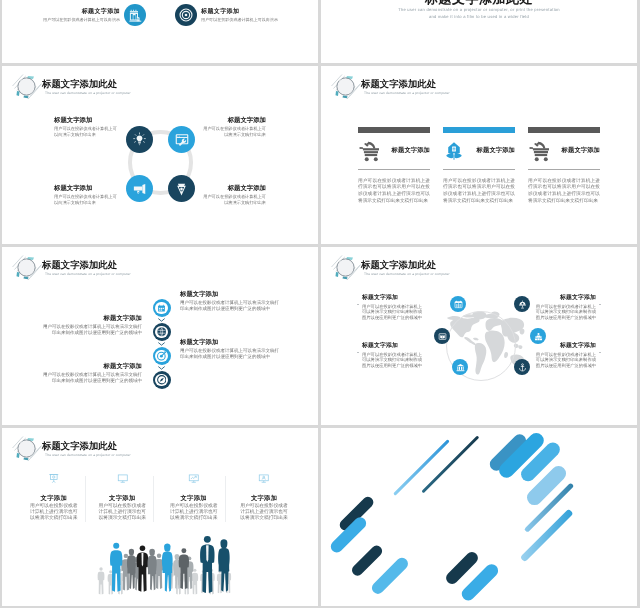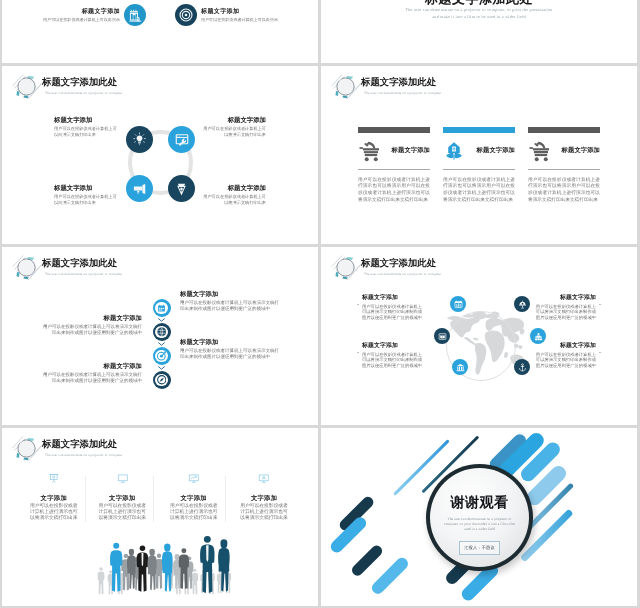--- a/index.html
+++ b/index.html
@@ -1,18 +1,18 @@
 <!DOCTYPE html>
 <html><head>
 <meta charset="utf-8">
 <style>
   html,body{margin:0;padding:0;}
   body{width:640px;height:608px;background:#d8d8d8;font-family:"Liberation Sans",sans-serif;overflow:hidden;text-rendering:geometricPrecision;-webkit-font-smoothing:antialiased;}
   .grid{position:absolute;left:2px;top:-115px;width:638px;height:730px;}
-  .slide{position:absolute;width:316px;height:178px;background:#fff;overflow:hidden;font-family:Liberation Serif, serif;}
+  .slide{position:absolute;width:316px;height:178px;background:#fff;overflow:hidden;}
   .c0{left:0px;} .c1{left:319px;}
   .r0{top:0px;} .r1{top:181px;} .r2{top:362px;} .r3{top:543px;}
 
   .hdr{position:absolute;left:7px;top:5px;width:220px;height:25px;}
   .hdr .logo{position:absolute;left:2px;top:1px;width:31px;height:28px;}
   .hdr h2{position:absolute;left:33px;top:7px;margin:0;font-size:9.4px;font-weight:bold;color:#181818;letter-spacing:0px;line-height:11px;white-space:nowrap;}
   .hdr .sub{position:absolute;left:36px;top:19px;margin:0;font-size:3.3px;color:#8d9aa2;letter-spacing:0.15px;line-height:6px;white-space:nowrap;}
   svg{display:block;}
 
   
@@ -657,29 +657,20 @@
       <i class="st" style="left:200.9px;top:49.5px;width:49.2px;height:15px;border-radius:7.5px;background:#8ecaec;"></i>
       <i class="st" style="left:195.3px;top:76.5px;width:66.4px;height:5px;border-radius:2.5px;background:linear-gradient(135deg,#8ecbee,#2f7fa8);"></i>
       <i class="st" style="left:190.9px;top:103.8px;width:69.2px;height:6.5px;border-radius:3.25px;background:linear-gradient(135deg,#9ed3f0,#2f9fd8);"></i>
       <i class="st" style="left:14.3px;top:80.0px;width:43.4px;height:11px;border-radius:5.5px;background:#16394c;"></i>
       <i class="st" style="left:5.1px;top:101.0px;width:44.8px;height:12px;border-radius:6.0px;background:#3aace6;"></i>
       <i class="st" style="left:26.8px;top:126.5px;width:38.4px;height:11px;border-radius:5.5px;background:#16394c;"></i>
       <i class="st" style="left:46.2px;top:142.0px;width:45.6px;height:12px;border-radius:6.0px;background:#54b9ea;"></i>
       <i class="st" style="left:121.0px;top:134.0px;width:40.0px;height:12px;border-radius:6.0px;background:#16394c;"></i>
       <i class="st" style="left:136.2px;top:147.5px;width:45.6px;height:13px;border-radius:6.5px;background:#3aace6;"></i>
     </div>
-    <div class="s8circ">
-      <div class="s8in">
-        <div class="s8title">谢谢观看</div>
-        <div class="s8sub">The user can demonstrate on a projector or</div>
-        <div class="s8sub">computer, or print the model it into a film to be</div>
-        <div class="s8sub">used in a wider field</div>
-        <div class="s8badge">汇报人：不思议</div>
-      </div>
-    </div>
   </div>
 
   <div class="slide c1 r0">
     <div class="s2wrap">
       <div class="s2title">标题文字添加此处</div>
       <div class="s2sub">The user can demonstrate on a projector or computer, or print the presentation</div>
       <div class="s2sub">and make it into a film to be used in a wider field</div>
     </div>
   </div>
 

